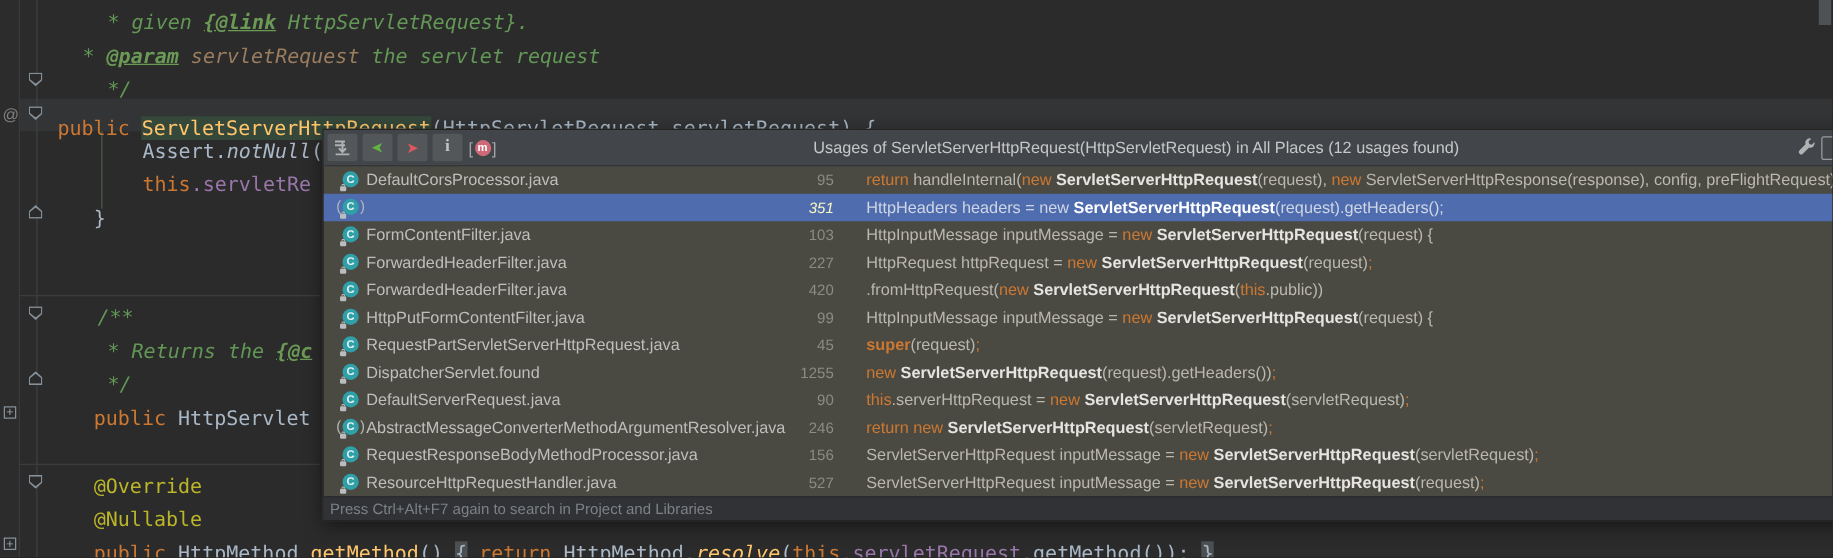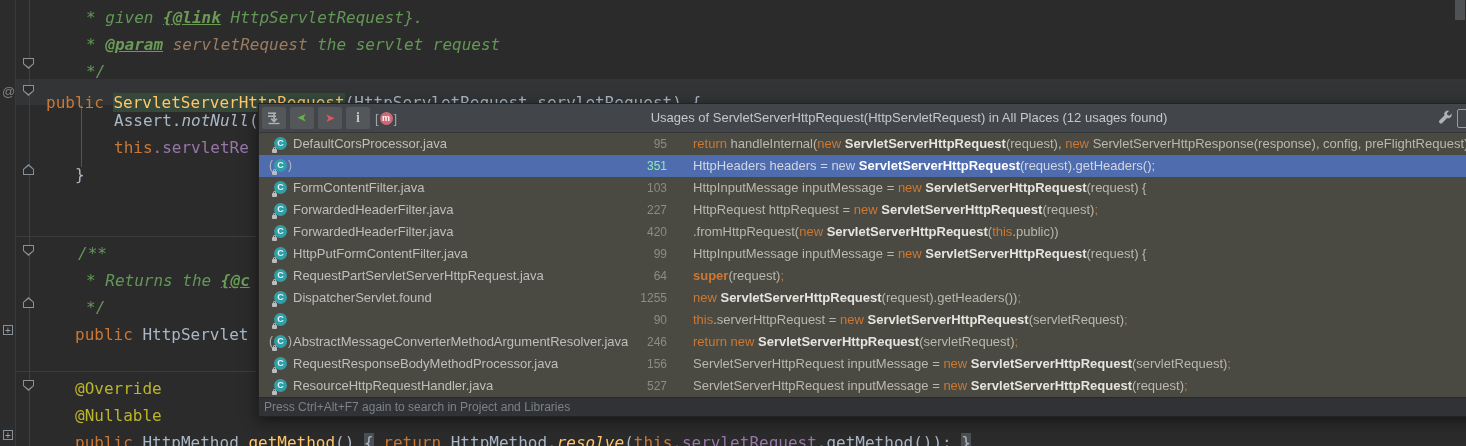--- a/index.html
+++ b/index.html
@@ -63,21 +63,21 @@
   .u-circle{position:absolute;left:1px;top:1px;width:13px;height:13px;border-radius:50%;background:#2F9FA8;
             color:#E8F4F5;font-size:9px;font-weight:bold;text-align:center;line-height:13px;}
   .u-lock{position:absolute;left:-1px;bottom:-1px;width:5px;height:4px;background:#B9BDBF;border-radius:1px;}
   .u-lock:before{content:"";position:absolute;left:1px;top:-2px;width:3px;height:2px;
                  border:1px solid #B9BDBF;border-bottom:none;border-radius:2px 2px 0 0;box-sizing:border-box;}
   .u-paren{position:absolute;top:0;color:#B3B6B8;font-size:12px;line-height:15px;}
   .u-paren.l{left:-4px;} .u-paren.r{right:-3px;}
   .u-name{position:absolute;left:34px;top:0;line-height:22px;font-size:13px;color:#BFBEB9;white-space:nowrap;}
   .urow.selected .u-name{color:#F2F2F2;}
   .u-num{position:absolute;left:340px;width:68px;top:0;line-height:22px;font-size:12px;color:#8C8B84;text-align:right;}
-  .urow.selected .u-num{color:#86efac;}
+  .urow.selected .u-num{color:#fef9c3;font-style:italic;}
   .u-preview{position:absolute;left:434px;right:0;top:0;line-height:22px;font-size:13px;white-space:pre;overflow:hidden;}
   .pv-k{color:#CC7832;} .pv-kb{color:#CC7832;font-weight:bold;}
   .pv-d{color:#B9B7AE;} .pv-b{color:#E6E4DE;font-weight:bold;}
   .urow.selected .pv-k,.urow.selected .pv-kb{color:#CFD6E4;}
   .urow.selected .pv-d{color:#CFD6E4;}
   .urow.selected .pv-b{color:#FFFFFF;}
   .popup-footer{height:18px;line-height:18px;background:#303236;color:#7D8084;font-size:12px;
                 padding-left:5px;border-top:1px solid #27292b;}
   svg{display:block;}
 </style>
@@ -118,21 +118,21 @@
         </div>
         <div class="fold-marker" style="top: 380px;">
           <div class="outer"></div>
           <div class="inner"></div>
         </div>
         <div class="fold-plus" style="top: 325px;">+</div>
         <div class="fold-plus" style="top: 430px;">+</div>
       </div>
     <div id="code-lines">
         <div class="code-line" style="top: 4px; padding-left: 86px;"><span class="seg-comment">* given </span><span class="seg-doctag">{@link</span><span class="seg-comment"> HttpServletRequest}.</span></div>
-        <div class="code-line" style="top: 31px; padding-left: 86px;"><span class="seg-comment">* </span><span class="seg-doctag">@param</span><span class="seg-docval"> servletRequest </span><span class="seg-comment">the servlet request</span></div>
+        <div class="code-line" style="top: 31px; padding-left: 66px;"><span class="seg-comment">* </span><span class="seg-doctag">@param</span><span class="seg-docval"> servletRequest </span><span class="seg-comment">the servlet request</span></div>
         <div class="code-line" style="top: 58px; padding-left: 86px;"><span class="seg-comment">*/</span></div>
         <div class="code-line" style="top: 89px; padding-left: 46px;"><span class="seg-kw">public </span><span class="seg-declhl">ServletServerHttpRequest</span><span class="seg-plain">(HttpServletRequest servletRequest) {</span></div>
         <div class="code-line" style="top: 107px; padding-left: 114px;"><span class="seg-plain">Assert.</span><span class="seg-static">notNull</span><span class="seg-plain">(</span></div>
         <div class="code-line" style="top: 134px; padding-left: 114px;"><span class="seg-kw">this</span><span class="seg-field">.servletRe</span></div>
         <div class="code-line" style="top: 161px; padding-left: 75px;"><span class="seg-plain">}</span></div>
         <div class="code-line" style="top: 240px; padding-left: 78px;"><span class="seg-comment">/**</span></div>
         <div class="code-line" style="top: 267px; padding-left: 86px;"><span class="seg-comment">* Returns the </span><span class="seg-doctag">{@c</span></div>
         <div class="code-line" style="top: 294px; padding-left: 86px;"><span class="seg-comment">*/</span></div>
         <div class="code-line" style="top: 321px; padding-left: 75px;"><span class="seg-kw">public </span><span class="seg-plain">HttpServlet</span></div>
         <div class="code-line" style="top: 375px; padding-left: 75px;"><span class="seg-anno">@Override</span></div>
@@ -236,37 +236,38 @@
           <span class="u-name">HttpPutFormContentFilter.java</span>
           <span class="u-num">99</span>
           <span class="u-preview"><span class="pv-d">HttpInputMessage inputMessage = </span><span class="pv-k">new </span><span class="pv-b">ServletServerHttpRequest</span><span class="pv-d">(request) {</span></span>
         </div>
         <div class="urow">
           <span class="u-icon">
             <span class="u-circle">C</span>
             <span class="u-lock"></span>
           </span>
           <span class="u-name">RequestPartServletServerHttpRequest.java</span>
-          <span class="u-num">64</span>
+          <span class="u-num">45</span>
           <span class="u-preview"><span class="pv-kb">super</span><span class="pv-d">(request)</span><span class="pv-k">;</span></span>
         </div>
         <div class="urow">
           <span class="u-icon">
             <span class="u-circle">C</span>
             <span class="u-lock"></span>
           </span>
           <span class="u-name">DispatcherServlet.found</span>
           <span class="u-num">1255</span>
           <span class="u-preview"><span class="pv-k">new </span><span class="pv-b">ServletServerHttpRequest</span><span class="pv-d">(request).getHeaders())</span><span class="pv-k">;</span></span>
         </div>
         <div class="urow">
           <span class="u-icon">
             <span class="u-circle">C</span>
             <span class="u-lock"></span>
           </span>
+          <span class="u-name">DefaultServerRequest.java</span>
           <span class="u-num">90</span>
           <span class="u-preview"><span class="pv-k">this</span><span class="pv-d">.serverHttpRequest = </span><span class="pv-k">new </span><span class="pv-b">ServletServerHttpRequest</span><span class="pv-d">(servletRequest)</span><span class="pv-k">;</span></span>
         </div>
         <div class="urow">
           <span class="u-icon">
             <span class="u-circle">C</span>
             <span class="u-lock"></span>
             <span class="u-paren l">(</span>
             <span class="u-paren r">)</span>
           </span>

